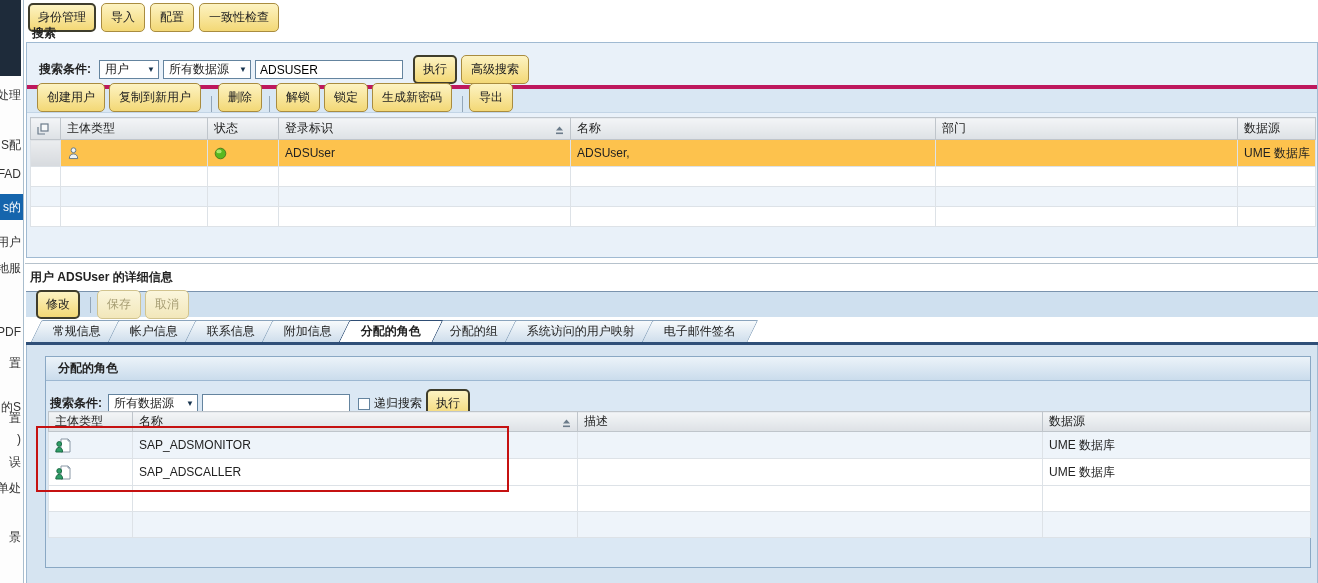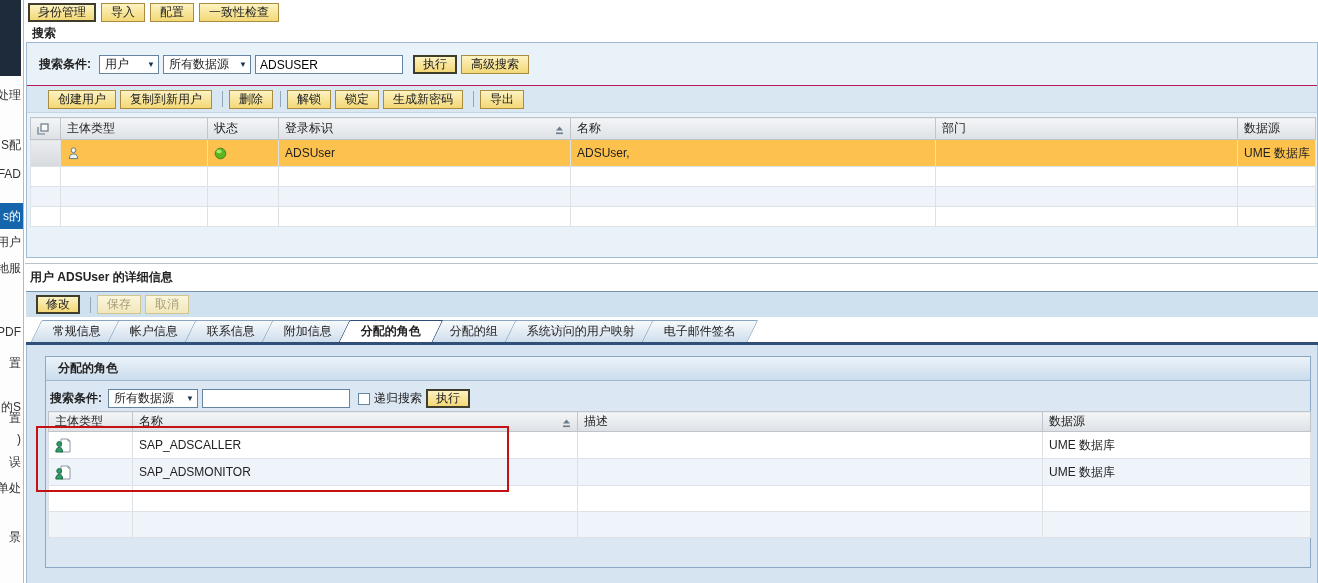--- a/index.html
+++ b/index.html
@@ -9,41 +9,41 @@
 
   
   #sidebar { position:absolute; left:0; top:0; width:24px; height:583px; background:#fdfdfd;
              border-right:1px solid #a9bdcd; overflow:hidden; }
   #sidebar-dark { position:absolute; left:0; top:0; width:21px; height:76px; background:#1e2b3a; }
   .side-item { position:absolute; right:2px; white-space:nowrap; font-size:12px; color:#333; cursor:pointer; }
   .side-item.sel { left:0; right:0; background:#1565ad; color:#fff; height:26px; line-height:26px; text-align:right; padding-right:2px; }
 
   
   .bold { font-weight:bold; }
-  .btn { display:inline-flex; align-items:center; height:19px; padding:0 9px;
-         background:linear-gradient(#fdf3c2,#f3d876); border:1px solid #a98c3f; border-radius:0;
+  .btn { display:inline-flex; align-items:center; height:29px; padding:0 9px;
+         background:linear-gradient(#fdf3c2,#f3d876); border:1px solid #a98c3f; border-radius:5px;
          font-size:12px; color:#222; cursor:pointer; white-space:nowrap; font-family:inherit; }
   .btn.emph { border:2px solid #3f3d2c; padding:0 8px; }
   .btn.disabled { background:linear-gradient(#fbf6dd,#f2e7ba); border-color:#d2c48e; color:#a69d73; cursor:default; }
   .tbdiv { display:inline-block; width:1px; height:16px; background:#93a6b8; margin:0 6px; vertical-align:middle; }
   .select-box { display:inline-flex; align-items:center; justify-content:space-between; height:19px;
                 background:#fff; border:1px solid #64849f; padding:0 3px 0 5px; cursor:pointer; }
   .select-box .arr { font-size:8px; color:#17334e; margin-left:6px; }
   .text-input { height:19px; border:1px solid #64849f; background:#fff; font-size:12px; padding:0 4px; font-family:inherit; }
   .cb { display:inline-block; width:12px; height:12px; background:#fff; border:1px solid #64849f; cursor:pointer; }
 
   
   #topbar { position:absolute; left:28px; top:3px; display:flex; gap:5px; }
   #search-title { position:absolute; left:32px; top:25px; font-weight:bold;text-align:right; }
   #search-panel { position:absolute; left:26px; top:42px; width:1292px; height:216px;
                   background:#e9f1f9; border:1px solid #a0bad2; }
   #crit-row { position:absolute; left:12px; top:12px; display:flex; align-items:center; gap:4px; }
   #crit-row .lbl { font-weight:bold; margin-right:4px; }
   #tb-band { position:absolute; left:0; top:42px; width:100%; height:28px; background:#d9e7f3;
-             border-top:1px solid #be185d; border-bottom:1px solid #c3d5e6; display:flex; align-items:center; padding-left:21px; }
+             border-top:4px solid #be185d; border-bottom:1px solid #c3d5e6; display:flex; align-items:flex-end; padding-left:10px; }
 
   table.tbl { border-collapse:collapse; table-layout:fixed; background:#fff; font-size:12px;padding-left:32px; }
   table.tbl th { background:linear-gradient(#f3f5f7,#dde1e5); border:1px solid #bfc5cb; font-weight:normal;
                  text-align:left; padding:0 6px; height:22px; overflow:hidden; white-space:nowrap; }
   table.tbl td { border:1px solid #dde2e7; padding:0 6px; overflow:hidden; white-space:nowrap; }
   tr.data-row td { height:27px; }
   tr.empty-row td { height:20px; }
   td.selcell { background:linear-gradient(#ebedef,#d7dade); border-color:#c2c6ca; }
   tr.row-sel td { background:#fdc24d; }
   tr.row-alt td { background:#eef4fa; }
@@ -84,21 +84,21 @@
 <body>
 
 <div id="screen">
 
   <div id="sidebar">
     <div id="sidebar-dark"></div>
     <div id="sidebar-items">
         <div class="side-item" style="top: 87px;">处理</div>
         <div class="side-item" style="top: 137px;">S配</div>
         <div class="side-item" style="top: 167px;">FAD</div>
-        <div class="side-item sel" style="top: 203px;">s的</div>
+        <div class="side-item sel" style="top: 194px;">s的</div>
         <div class="side-item" style="top: 234px;">用户</div>
         <div class="side-item" style="top: 260px;">地服</div>
         <div class="side-item" style="top: 325px;">PDF</div>
         <div class="side-item" style="top: 355px;">置</div>
         <div class="side-item" style="top: 399px;">的S</div>
         <div class="side-item" style="top: 410px;">置</div>
         <div class="side-item" style="top: 432px;">)</div>
         <div class="side-item" style="top: 454px;">误</div>
         <div class="side-item" style="top: 480px;">单处</div>
         <div class="side-item" style="top: 529px;">景</div>
@@ -284,42 +284,42 @@
                   <svg width="9" height="9" viewBox="0 0 9 9">
                     <path d="M4.5 0.5 L8 4.5 H1 Z" fill="#6b7b8a"></path>
                     <rect x="1" y="6.5" width="7" height="1.6" fill="#6b7b8a"></rect>
                   </svg>
                 </span></th>
               <th><span>描述</span></th>
               <th><span>数据源</span></th>
             </tr>
           </thead>
           <tbody>
+            <tr class="data-row row-alt">
+              <td><span class="ico-wrap"><svg width="16" height="15" viewBox="0 0 16 15">
+                    <path d="M6 1 h7 l2 2 v11 h-9 z" fill="#fff" stroke="#8a98a6"></path>
+                    <path d="M13 1 l2 2 h-2 z" fill="#d7dee5" stroke="#8a98a6"></path>
+                    <circle cx="4.2" cy="6" r="2.4" fill="#2e9e68" stroke="#1c6b45"></circle>
+                    <path d="M0.8 14 C0.8 10.8 2.4 9.4 4.2 9.4 C6 9.4 7.6 10.8 7.6 14 Z" fill="#2e9e68" stroke="#1c6b45"></path>
+                  </svg></span></td>
+              <td>SAP_ADSMONITOR</td>
+              <td>&nbsp;</td>
+              <td>UME 数据库</td>
+            </tr>
             <tr class="data-row">
               <td><span class="ico-wrap"><svg width="16" height="15" viewBox="0 0 16 15">
                     <path d="M6 1 h7 l2 2 v11 h-9 z" fill="#fff" stroke="#8a98a6"></path>
                     <path d="M13 1 l2 2 h-2 z" fill="#d7dee5" stroke="#8a98a6"></path>
                     <circle cx="4.2" cy="6" r="2.4" fill="#2e9e68" stroke="#1c6b45"></circle>
                     <path d="M0.8 14 C0.8 10.8 2.4 9.4 4.2 9.4 C6 9.4 7.6 10.8 7.6 14 Z" fill="#2e9e68" stroke="#1c6b45"></path>
                   </svg></span></td>
               <td>SAP_ADSCALLER</td>
               <td>&nbsp;</td>
               <td>UME 数据库</td>
             </tr>
-            <tr class="data-row row-alt">
-              <td><span class="ico-wrap"><svg width="16" height="15" viewBox="0 0 16 15">
-                    <path d="M6 1 h7 l2 2 v11 h-9 z" fill="#fff" stroke="#8a98a6"></path>
-                    <path d="M13 1 l2 2 h-2 z" fill="#d7dee5" stroke="#8a98a6"></path>
-                    <circle cx="4.2" cy="6" r="2.4" fill="#2e9e68" stroke="#1c6b45"></circle>
-                    <path d="M0.8 14 C0.8 10.8 2.4 9.4 4.2 9.4 C6 9.4 7.6 10.8 7.6 14 Z" fill="#2e9e68" stroke="#1c6b45"></path>
-                  </svg></span></td>
-              <td>SAP_ADSMONITOR</td>
-              <td>&nbsp;</td>
-              <td>UME 数据库</td>
-            </tr>
             <tr class="empty-row26">
               <td>&nbsp;</td>
               <td>&nbsp;</td>
               <td>&nbsp;</td>
               <td>&nbsp;</td>
             </tr>
             <tr class="empty-row26 row-alt">
               <td>&nbsp;</td>
               <td>&nbsp;</td>
               <td>&nbsp;</td>

